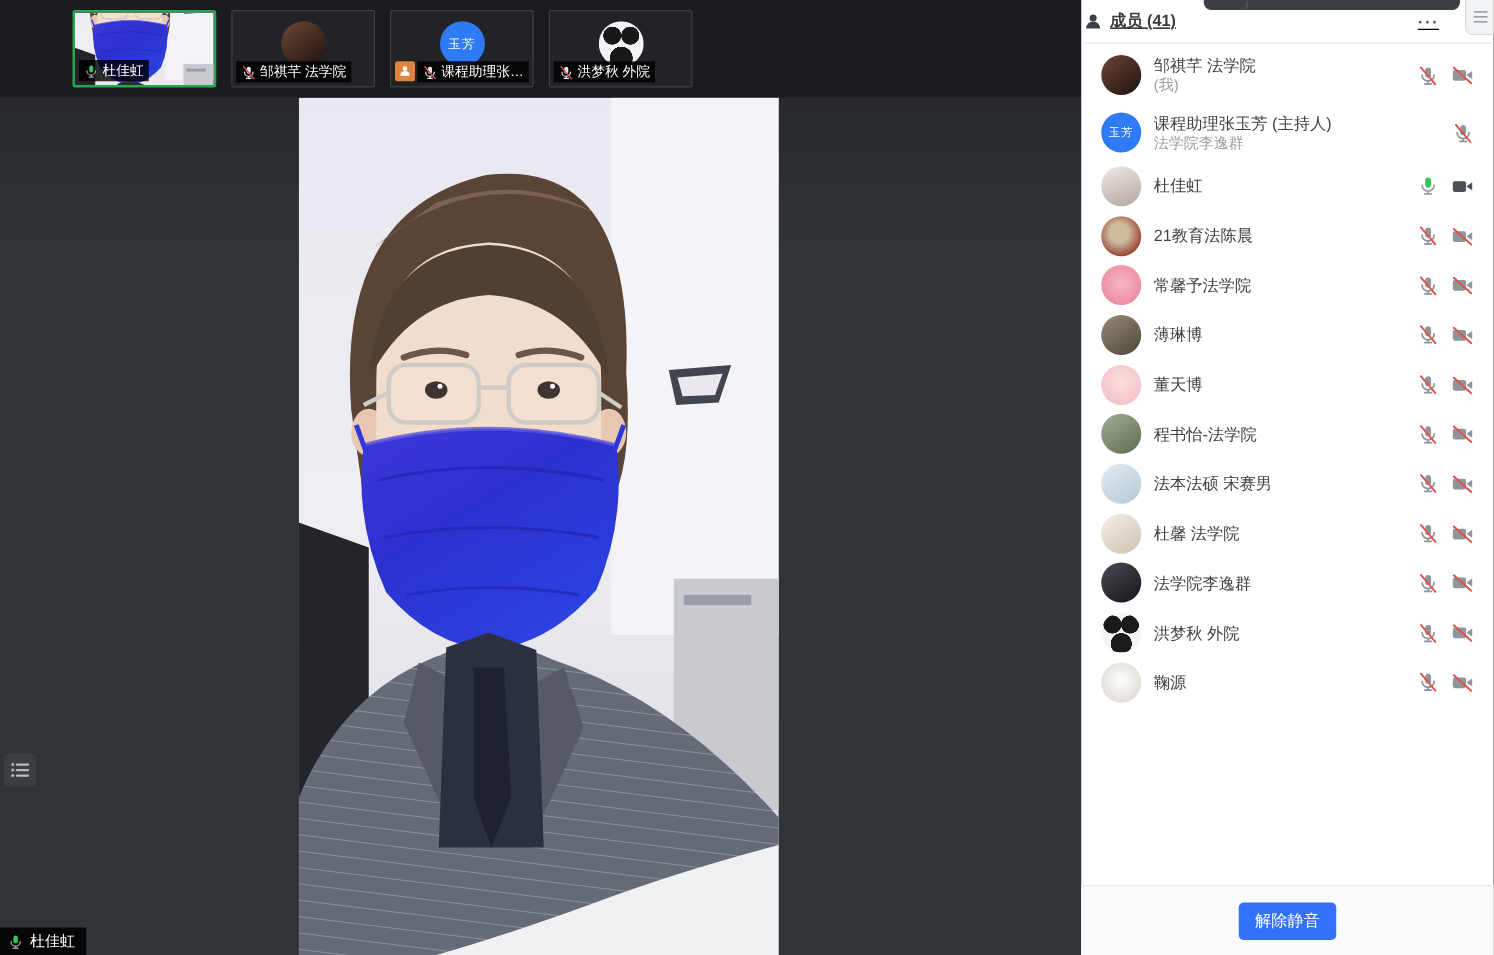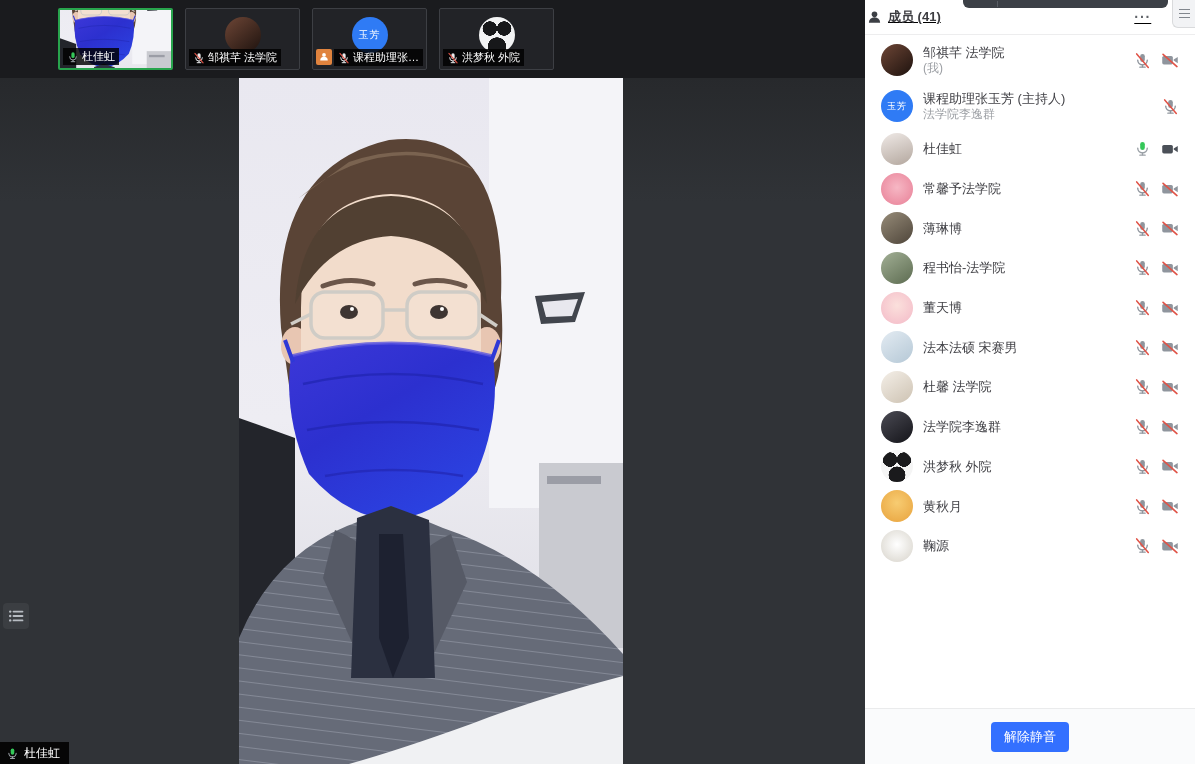--- a/index.html
+++ b/index.html
@@ -398,20 +398,41 @@
           <svg class="icon mic-on-g" width="17" height="17" viewBox="0 0 22 22">
             <use href="#i-mic"></use>
           </svg>
 
           <svg class="icon cam-on-g" width="18" height="18" viewBox="0 0 22 22">
             <use href="#i-cam"></use>
           </svg>
         </div>
       </div>
       <div class="row">
+        <div class="avatar" style="background:radial-gradient(circle at 45% 42%,#cdbb9e 30%,#93372a 78%)">
+          <span></span>
+        </div>
+        <div class="names">
+          <div class="name">21教育法陈晨</div>
+
+        </div>
+        <div class="state-icons">
+          <svg class="icon mic-muted-g" width="17" height="17" viewBox="0 0 22 22">
+            <use href="#i-mic"></use>
+            <line class="slash" x1="3.5" y1="2.5" x2="18.5" y2="20"></line>
+          </svg>
+
+          <svg class="icon cam-off-g" width="18" height="18" viewBox="0 0 22 22">
+            <use href="#i-cam"></use>
+            <line class="slash" x1="2.5" y1="4" x2="19.5" y2="19"></line>
+          </svg>
+
+        </div>
+      </div>
+      <div class="row">
         <div class="avatar" style="background:radial-gradient(circle at 50% 45%,#f6b7c4,#e87f96)">
           <span></span>
         </div>
         <div class="names">
           <div class="name">常馨予法学院</div>
 
         </div>
         <div class="state-icons">
           <svg class="icon mic-muted-g" width="17" height="17" viewBox="0 0 22 22">
             <use href="#i-mic"></use>
@@ -440,20 +461,41 @@
           </svg>
 
           <svg class="icon cam-off-g" width="18" height="18" viewBox="0 0 22 22">
             <use href="#i-cam"></use>
             <line class="slash" x1="2.5" y1="4" x2="19.5" y2="19"></line>
           </svg>
 
         </div>
       </div>
       <div class="row">
+        <div class="avatar" style="background:radial-gradient(circle at 50% 42%,#fbe0dc,#f3b9c7)">
+          <span></span>
+        </div>
+        <div class="names">
+          <div class="name">董天博</div>
+
+        </div>
+        <div class="state-icons">
+          <svg class="icon mic-muted-g" width="17" height="17" viewBox="0 0 22 22">
+            <use href="#i-mic"></use>
+            <line class="slash" x1="3.5" y1="2.5" x2="18.5" y2="20"></line>
+          </svg>
+
+          <svg class="icon cam-off-g" width="18" height="18" viewBox="0 0 22 22">
+            <use href="#i-cam"></use>
+            <line class="slash" x1="2.5" y1="4" x2="19.5" y2="19"></line>
+          </svg>
+
+        </div>
+      </div>
+      <div class="row">
         <div class="avatar" style="background:linear-gradient(145deg,#a3b096,#5c6b50)">
           <span></span>
         </div>
         <div class="names">
           <div class="name">程书怡-法学院</div>
 
         </div>
         <div class="state-icons">
           <svg class="icon mic-muted-g" width="17" height="17" viewBox="0 0 22 22">
             <use href="#i-mic"></use>
@@ -461,41 +503,20 @@
           </svg>
 
           <svg class="icon cam-off-g" width="18" height="18" viewBox="0 0 22 22">
             <use href="#i-cam"></use>
             <line class="slash" x1="2.5" y1="4" x2="19.5" y2="19"></line>
           </svg>
 
         </div>
       </div>
       <div class="row">
-        <div class="avatar" style="background:radial-gradient(circle at 50% 42%,#fbe0dc,#f3b9c7)">
-          <span></span>
-        </div>
-        <div class="names">
-          <div class="name">董天博</div>
-
-        </div>
-        <div class="state-icons">
-          <svg class="icon mic-muted-g" width="17" height="17" viewBox="0 0 22 22">
-            <use href="#i-mic"></use>
-            <line class="slash" x1="3.5" y1="2.5" x2="18.5" y2="20"></line>
-          </svg>
-
-          <svg class="icon cam-off-g" width="18" height="18" viewBox="0 0 22 22">
-            <use href="#i-cam"></use>
-            <line class="slash" x1="2.5" y1="4" x2="19.5" y2="19"></line>
-          </svg>
-
-        </div>
-      </div>
-      <div class="row">
         <div class="avatar" style="background:linear-gradient(145deg,#e3ebf2,#b5c8d6)">
           <span></span>
         </div>
         <div class="names">
           <div class="name">法本法硕 宋赛男</div>
 
         </div>
         <div class="state-icons">
           <svg class="icon mic-muted-g" width="17" height="17" viewBox="0 0 22 22">
             <use href="#i-mic"></use>
@@ -550,41 +571,20 @@
           </svg>
 
         </div>
       </div>
       <div class="row">
         <div class="avatar" style="background:radial-gradient(circle at 28% 30%,#1a1a1c 22%,rgba(0,0,0,0) 23%),radial-gradient(circle at 72% 30%,#1a1a1c 22%,rgba(0,0,0,0) 23%),radial-gradient(circle at 50% 78%,#1a1a1c 28%,rgba(0,0,0,0) 29%),#f5f5f5">
           <span></span>
         </div>
         <div class="names">
           <div class="name">洪梦秋 外院</div>
-
-        </div>
-        <div class="state-icons">
-          <svg class="icon mic-muted-g" width="17" height="17" viewBox="0 0 22 22">
-            <use href="#i-mic"></use>
-            <line class="slash" x1="3.5" y1="2.5" x2="18.5" y2="20"></line>
-          </svg>
-
-          <svg class="icon cam-off-g" width="18" height="18" viewBox="0 0 22 22">
-            <use href="#i-cam"></use>
-            <line class="slash" x1="2.5" y1="4" x2="19.5" y2="19"></line>
-          </svg>
-
-        </div>
-      </div>
-      <div class="row">
-        <div class="avatar" style="background:radial-gradient(circle at 50% 40%,#f7cc72,#e8a23c)">
-          <span></span>
-        </div>
-        <div class="names">
-          <div class="name">黄秋月</div>
 
         </div>
         <div class="state-icons">
           <svg class="icon mic-muted-g" width="17" height="17" viewBox="0 0 22 22">
             <use href="#i-mic"></use>
             <line class="slash" x1="3.5" y1="2.5" x2="18.5" y2="20"></line>
           </svg>
 
           <svg class="icon cam-off-g" width="18" height="18" viewBox="0 0 22 22">
             <use href="#i-cam"></use>

